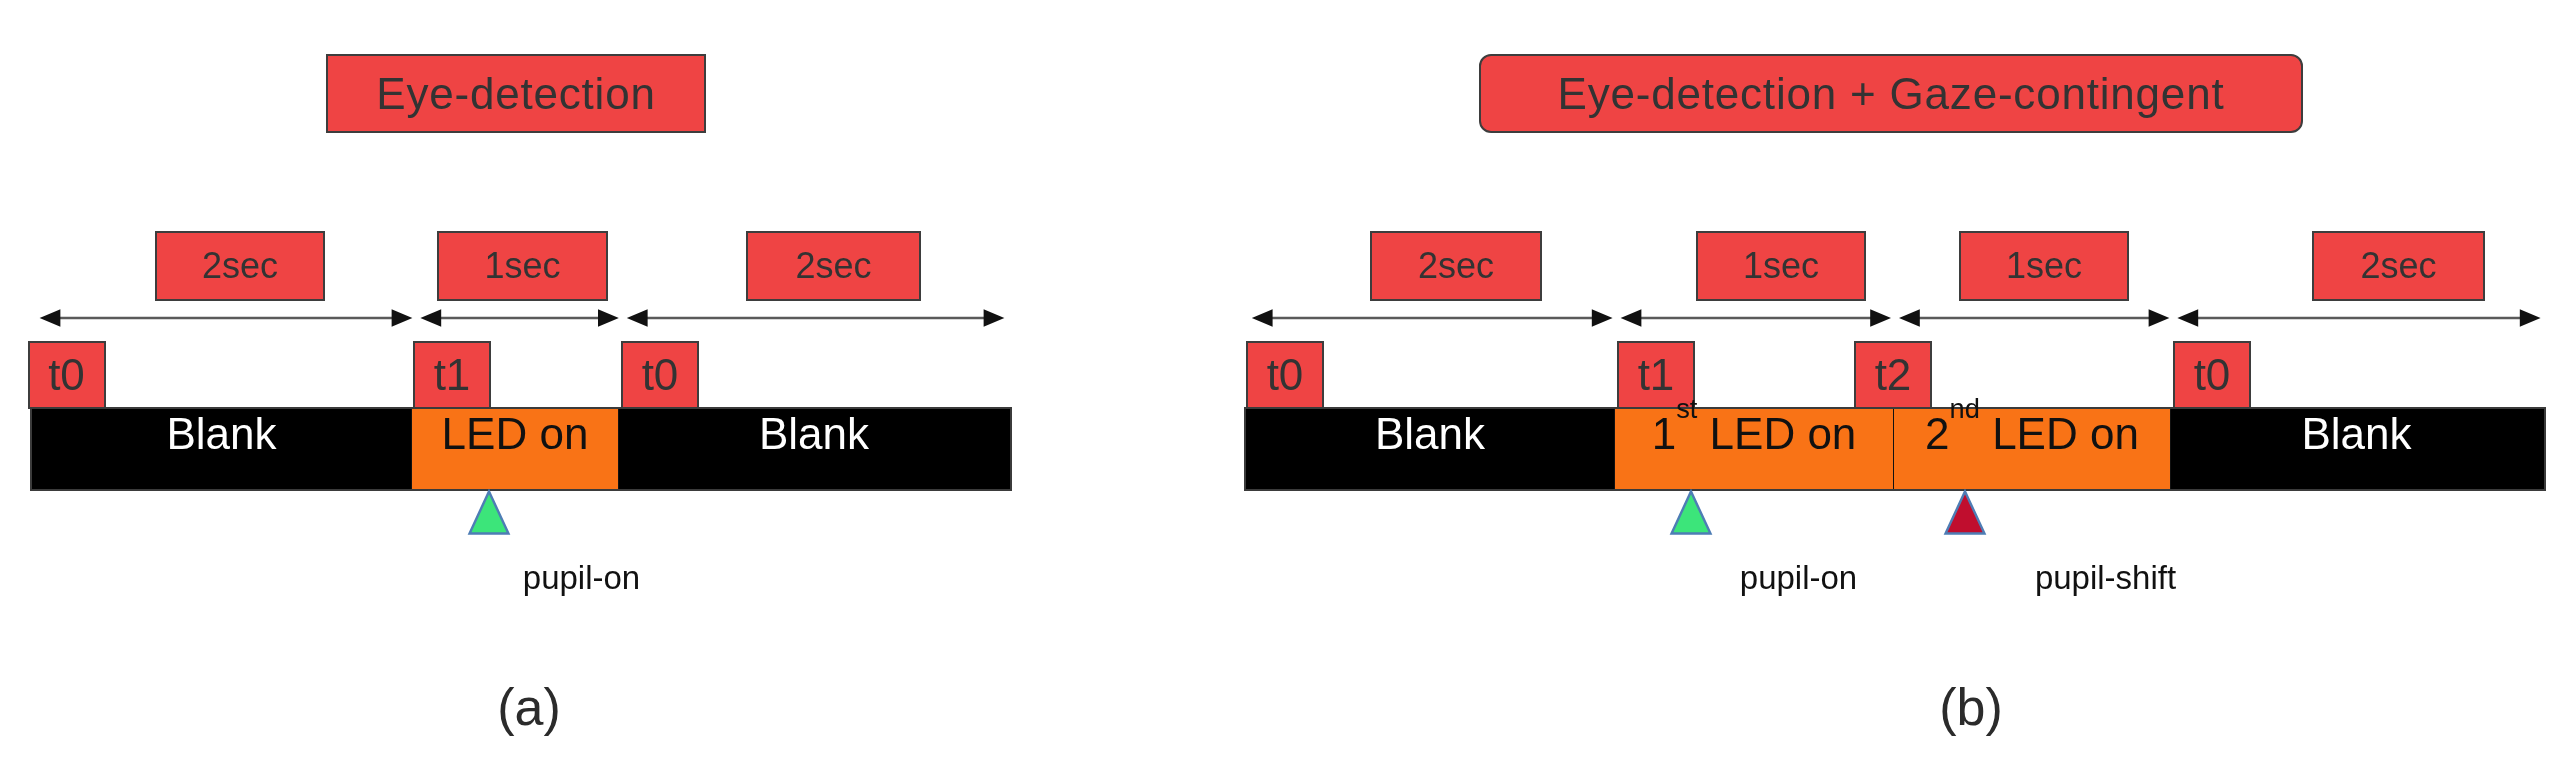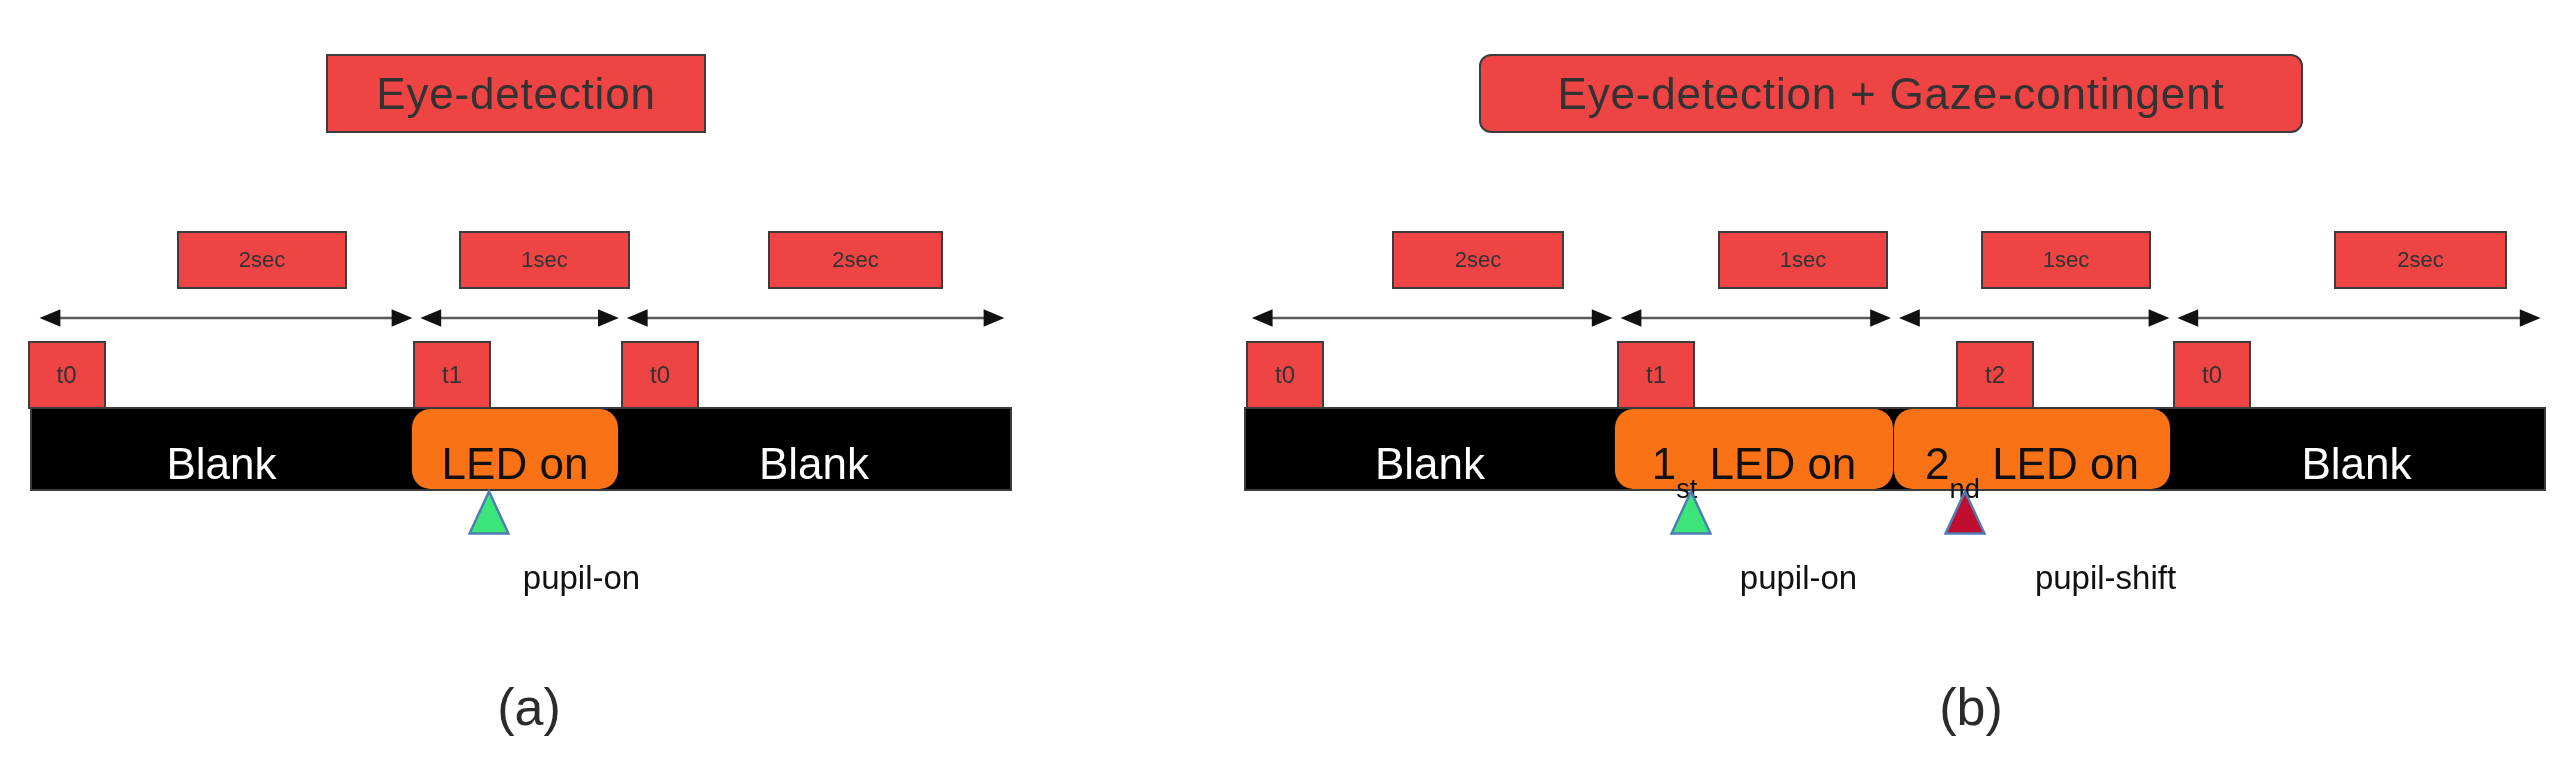--- a/index.html
+++ b/index.html
@@ -12,32 +12,32 @@
   }
   .outlined-box{
     position:absolute;
     background:#ef4444;
     border:2.4px solid #3d3d3d;
     box-sizing:border-box;
     display:flex;align-items:center;justify-content:center;
     color:#333333;
   }
   .title-box{height:79px;top:54px;font-size:44px;letter-spacing:0.8px;}
-  .dur-box{height:58px;top:231px;font-size:22px;margin-left:22px;}
-  .t-box{height:68px;top:341px;width:78px;font-size:24px;border-width:2px;}
+  .dur-box{height:70px;top:231px;font-size:36px;}
+  .t-box{height:68px;top:341px;width:78px;font-size:44px;border-width:2px;}
   .timeline-svg{position:absolute;top:298px;height:40px;}
   .bar{
     position:absolute;top:407px;height:84px;
     border:2.4px solid #3b3b3b;box-sizing:border-box;
     display:flex;background:#000;
   }
   .bar-seg{
     height:100%;box-sizing:border-box;
-    display:flex;align-items:flex-end;justify-content:center;
-    font-size:44px;white-space:pre;border-radius:19px;
+    display:flex;align-items:flex-start;justify-content:center;
+    font-size:44px;white-space:pre;
   }
   .seg-blank{background:#000000;color:#ffffff;}
   .seg-led{background:#f97316;color:#111111;border-left:1.6px solid #111;border-right:1.6px solid #111;}
   .seg-led sup{font-size:0.62em;line-height:0;}
   .event-marker{position:absolute;top:489px;width:44px;height:47px;}
   .event-label{
     position:absolute;top:559px;width:243px;
     font-size:33px;color:#111111;text-align:center;white-space:nowrap;
   }
   .caption{
@@ -139,21 +139,21 @@
     <polygon class="arrow-head" points="1244,25 1270,14 1270,36"></polygon>
     <polygon class="arrow-head" points="1698,25 1672,14 1672,36"></polygon>
   </svg>
 
   <div class="outlined-box t-box" style="left:1246px;">
     <span>t0</span>
   </div>
   <div class="outlined-box t-box" style="left:1617px;">
     <span>t1</span>
   </div>
-  <div class="outlined-box t-box" style="left:1956px;">
+  <div class="outlined-box t-box" style="left:1854px;">
     <span>t2</span>
   </div>
   <div class="outlined-box t-box" style="left:2173px;">
     <span>t0</span>
   </div>
 
   <div class="bar" style="left:1244px;width:1302px;">
     <div class="bar-seg seg-blank" style="width:368px;">
       <span>Blank</span>
     </div>

